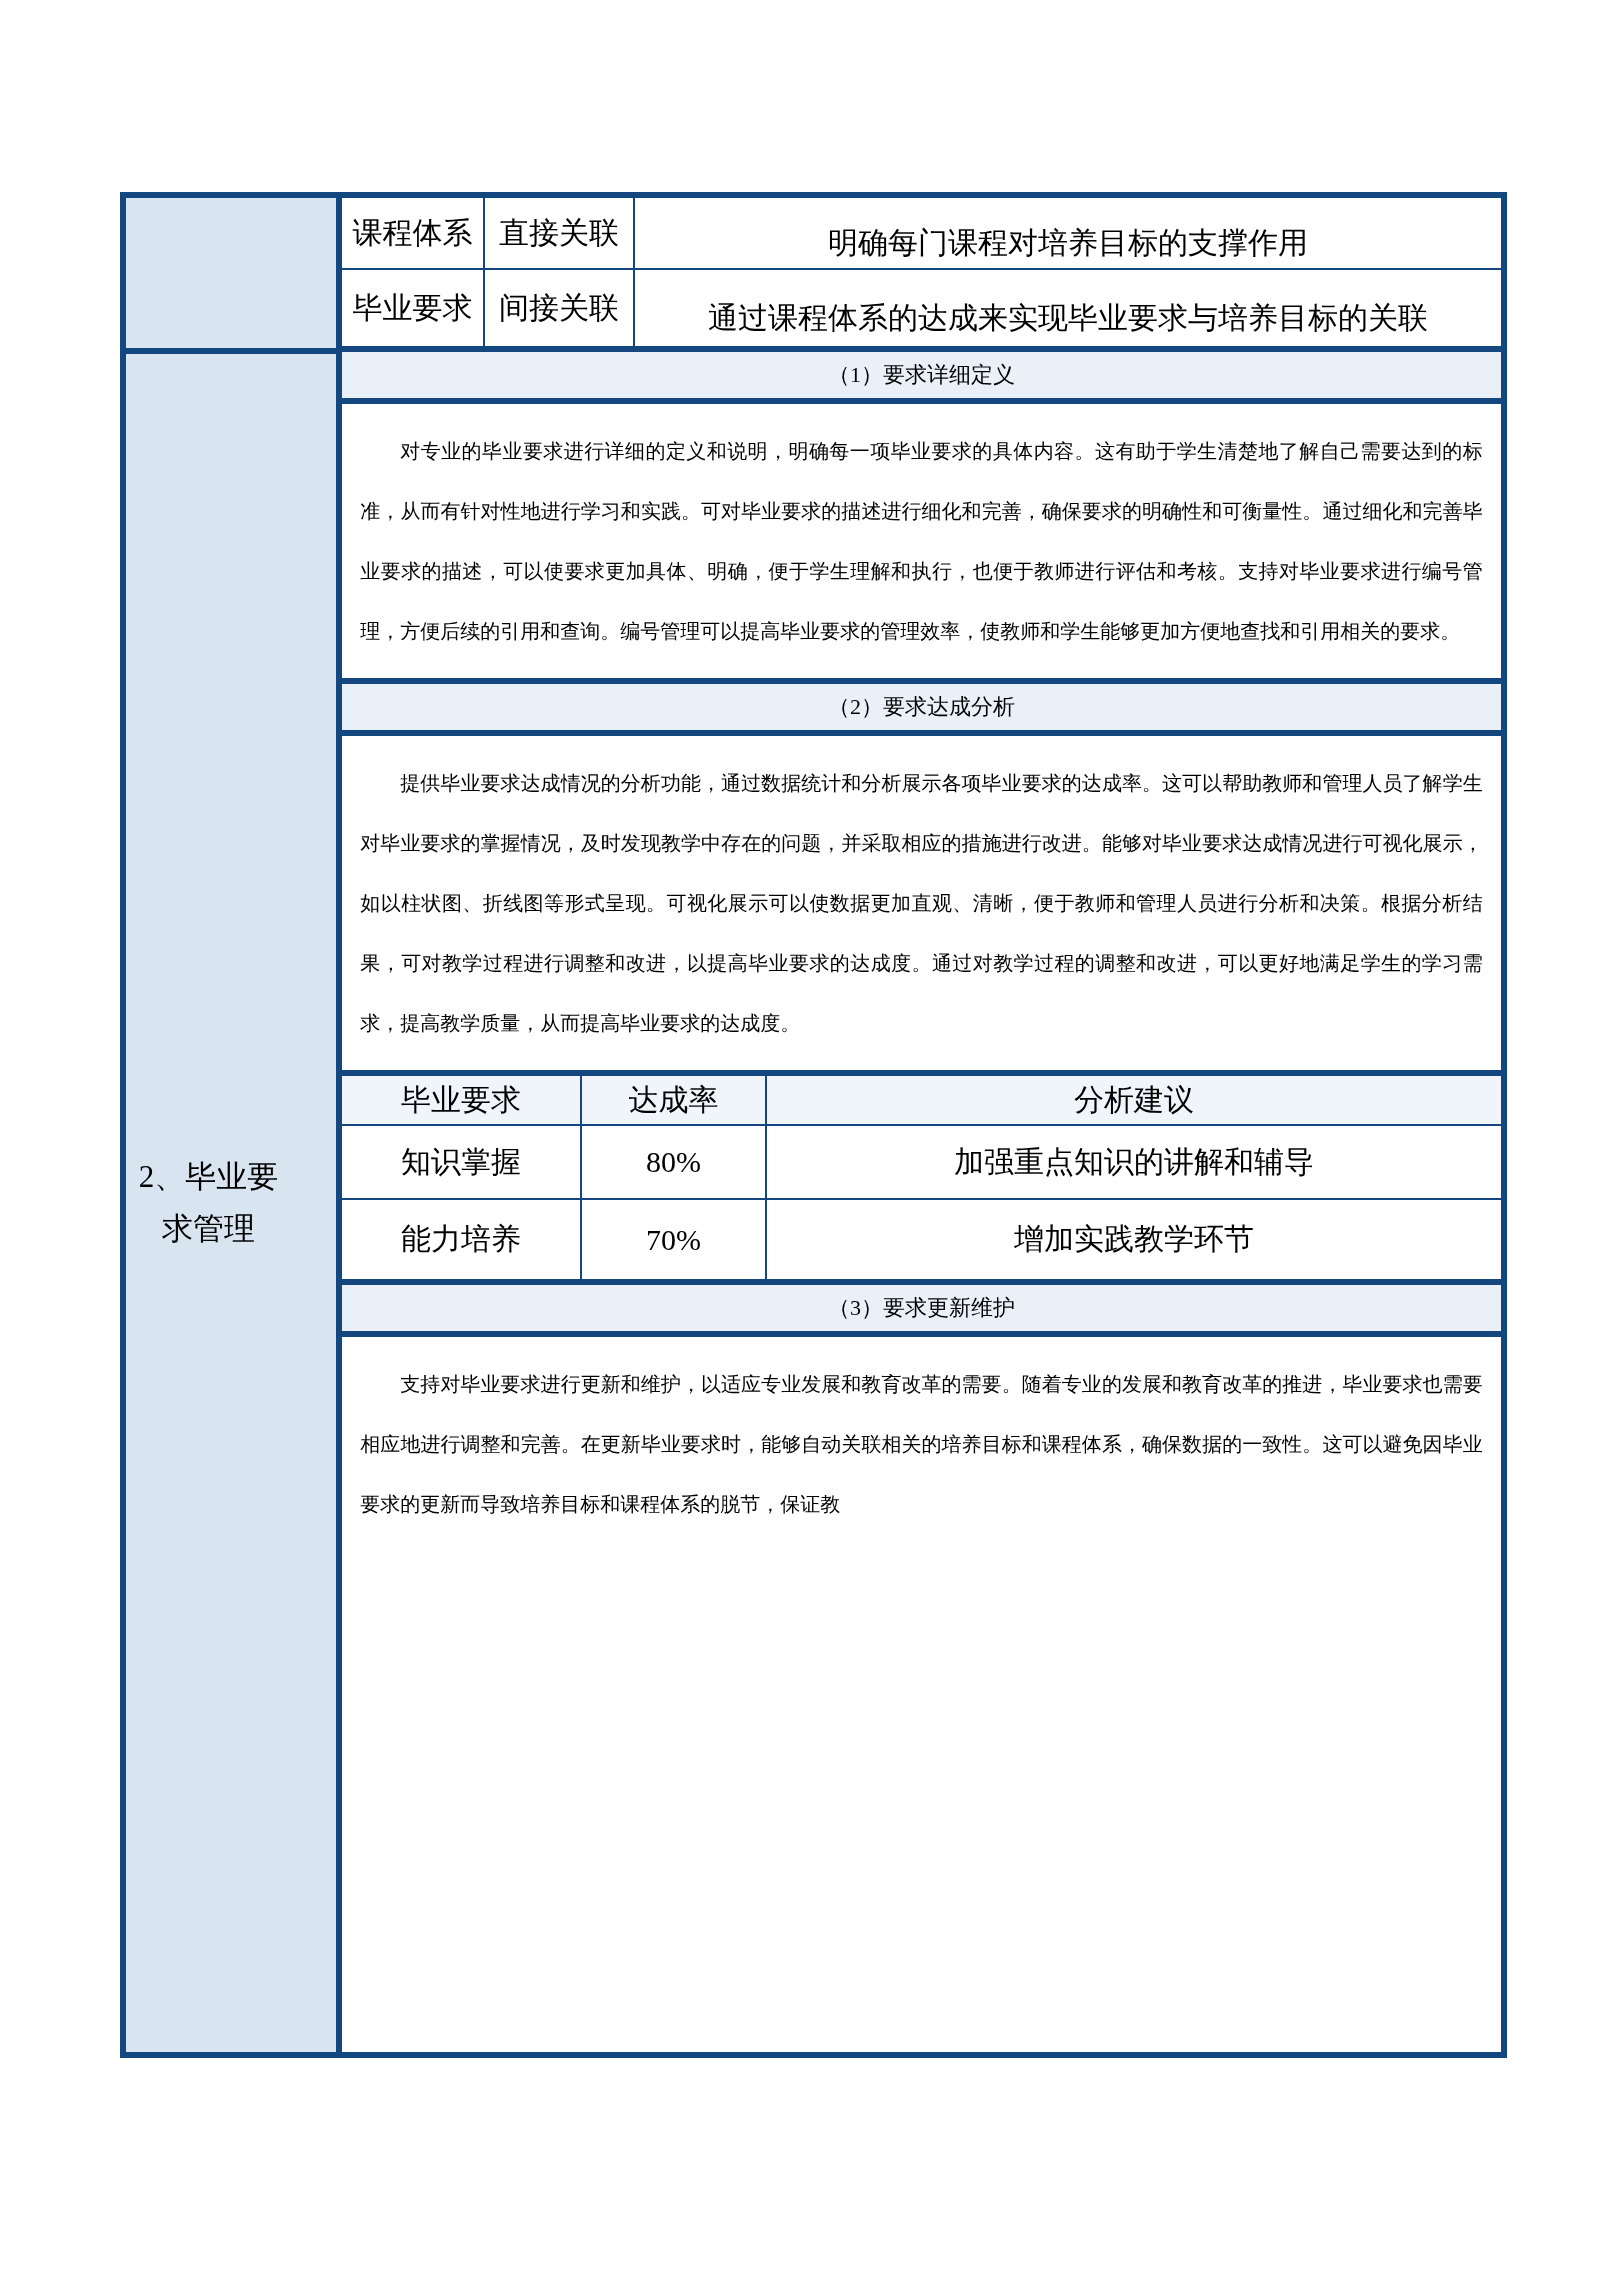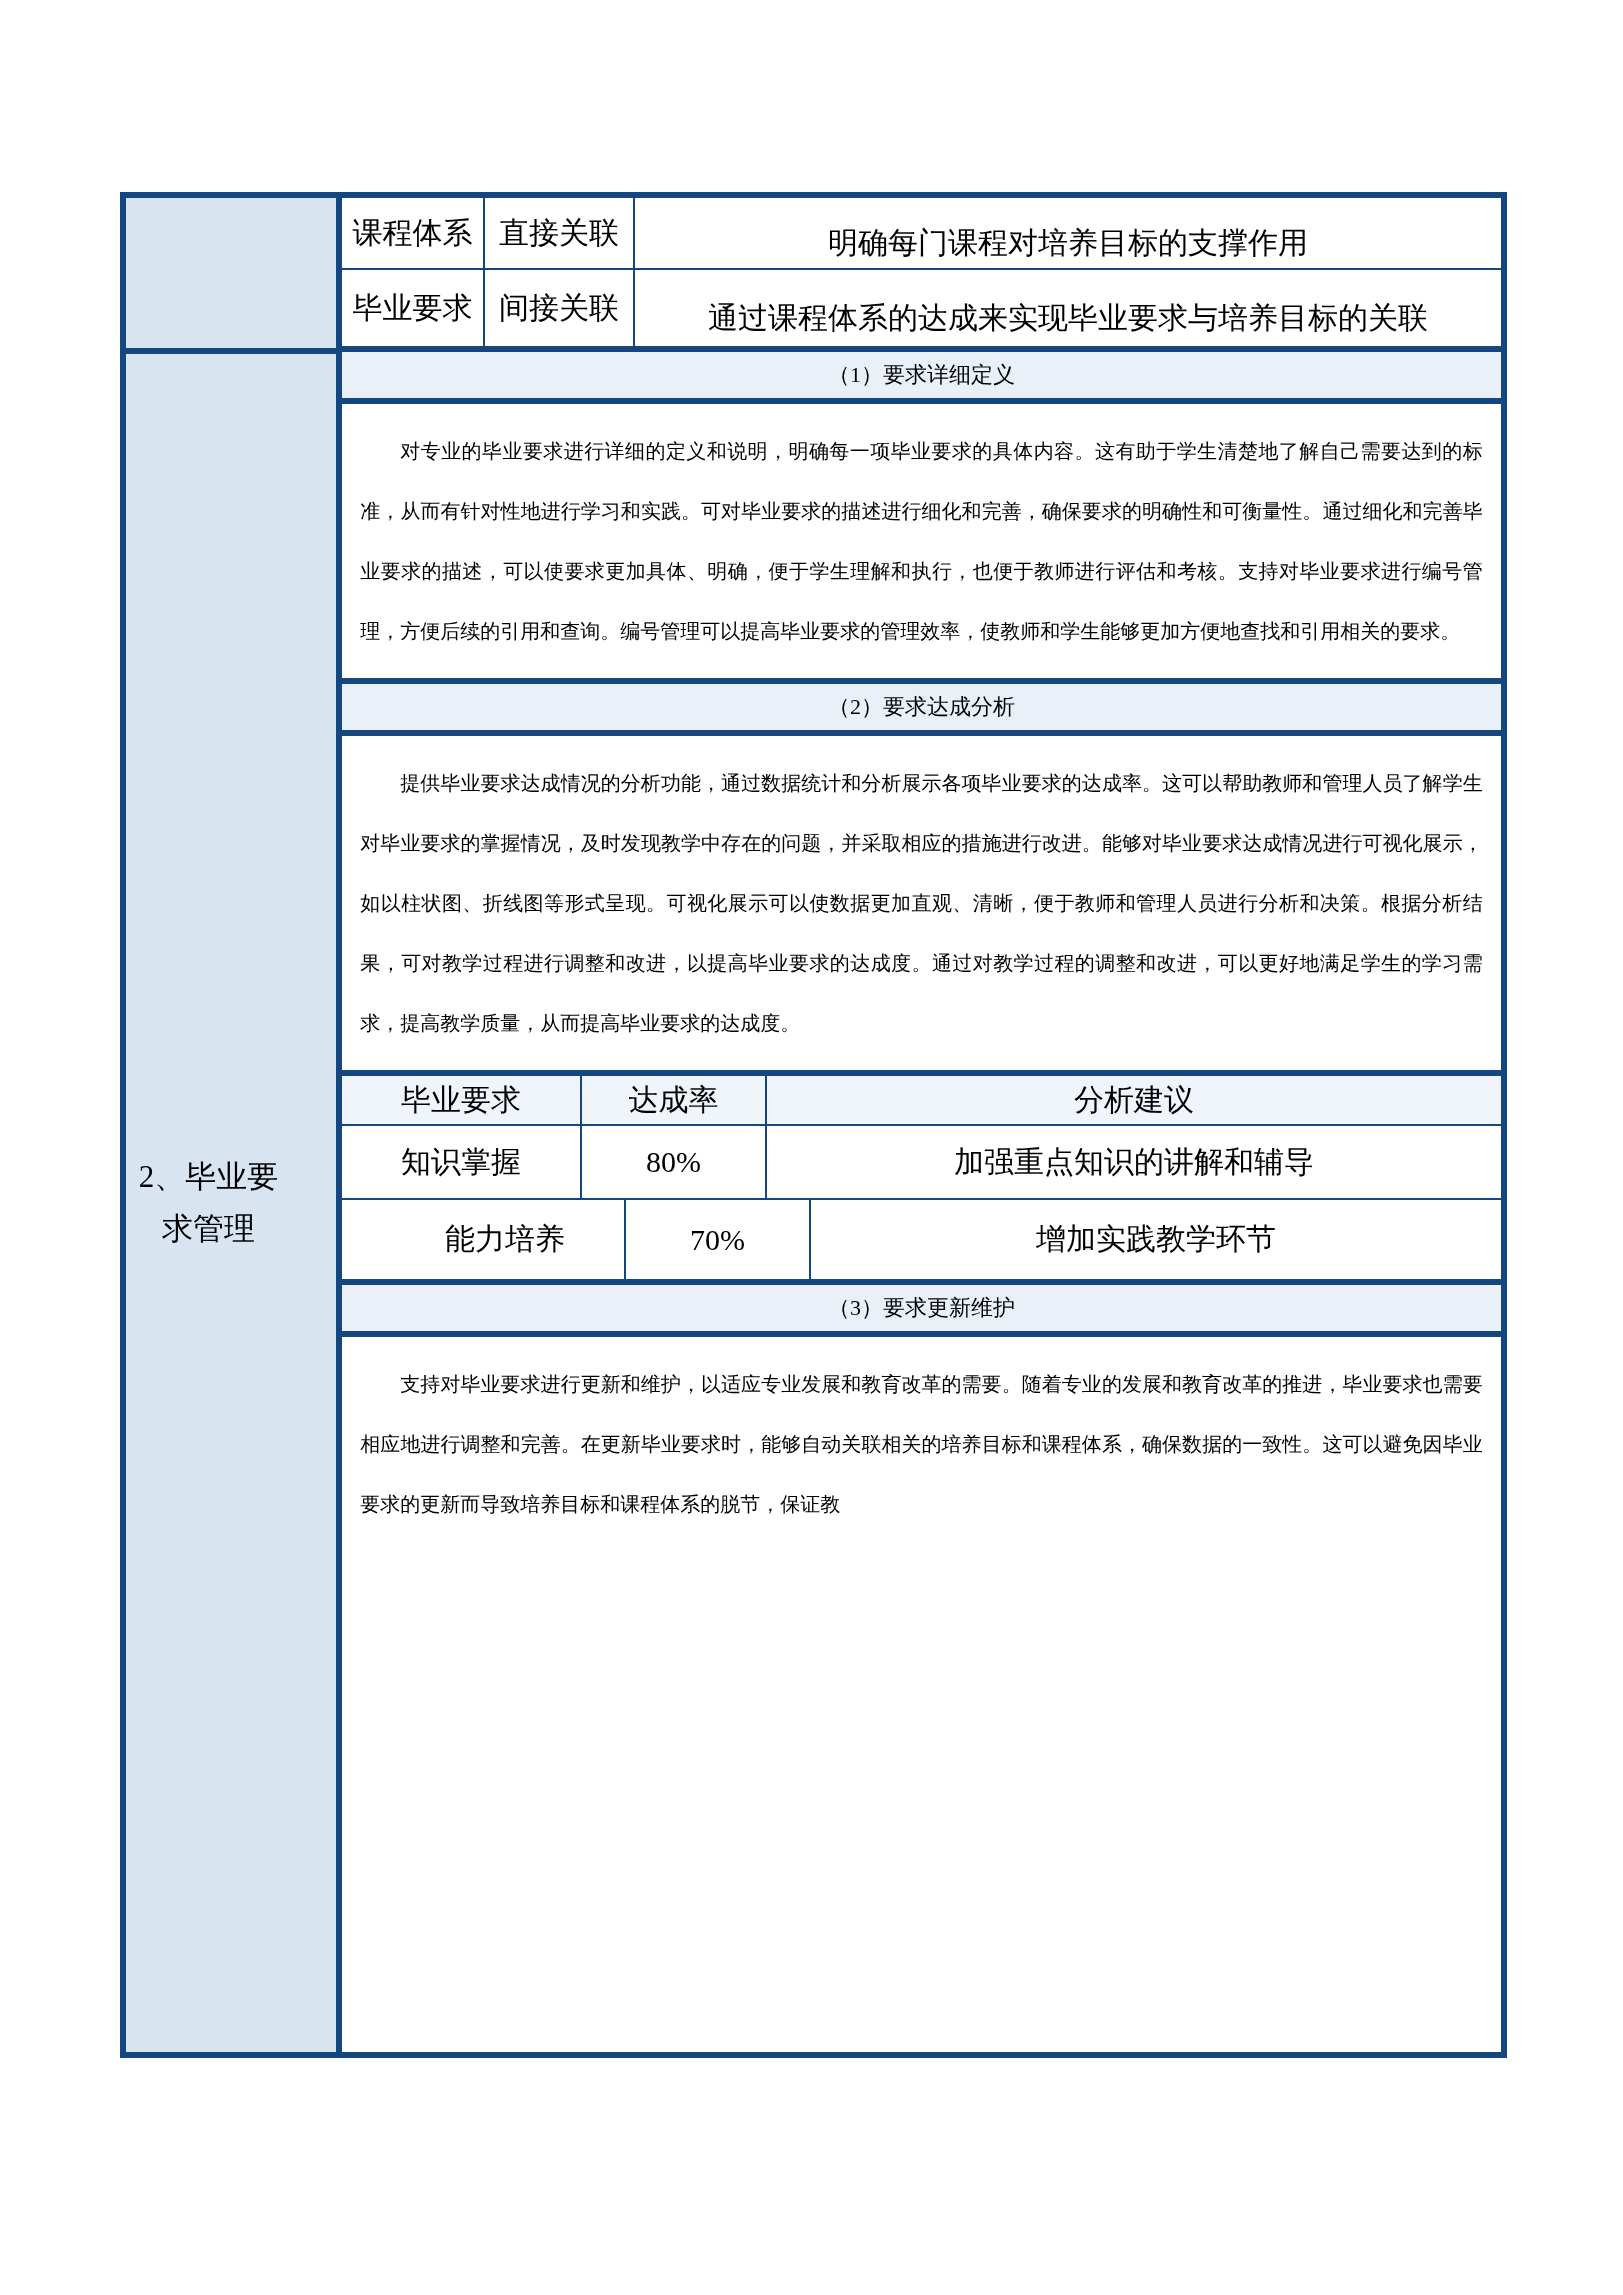--- a/index.html
+++ b/index.html
@@ -74,21 +74,21 @@
   .irow { display:flex; }
   .irow .icell {
     display:flex; align-items:center; justify-content:center;
     font-size:30px; text-align:center; padding:0 6.5px;
   }
   .irow .ic1 { flex:0 0 240px; border-right:2px solid #14477f; }
   .irow .ic2 { flex:0 0 185px; border-right:2px solid #14477f; }
   .irow .ic3 { flex:1;border-radius:10px; }
   .ihead { height:50px; background:#eff5fb; border-bottom:2px solid #14477f; }
   .irow1 { height:74px; border-bottom:2px solid #14477f; }
-  .irow2 { height:79px;margin-left:44px; }
+  .irow2 { height:79px; }
 </style>
 </head>
 <body>
 
 <div class="page">
   <div class="doc-table">
 
     <div class="left-rail">
       <div class="left-top"></div>
       <div class="left-main">

